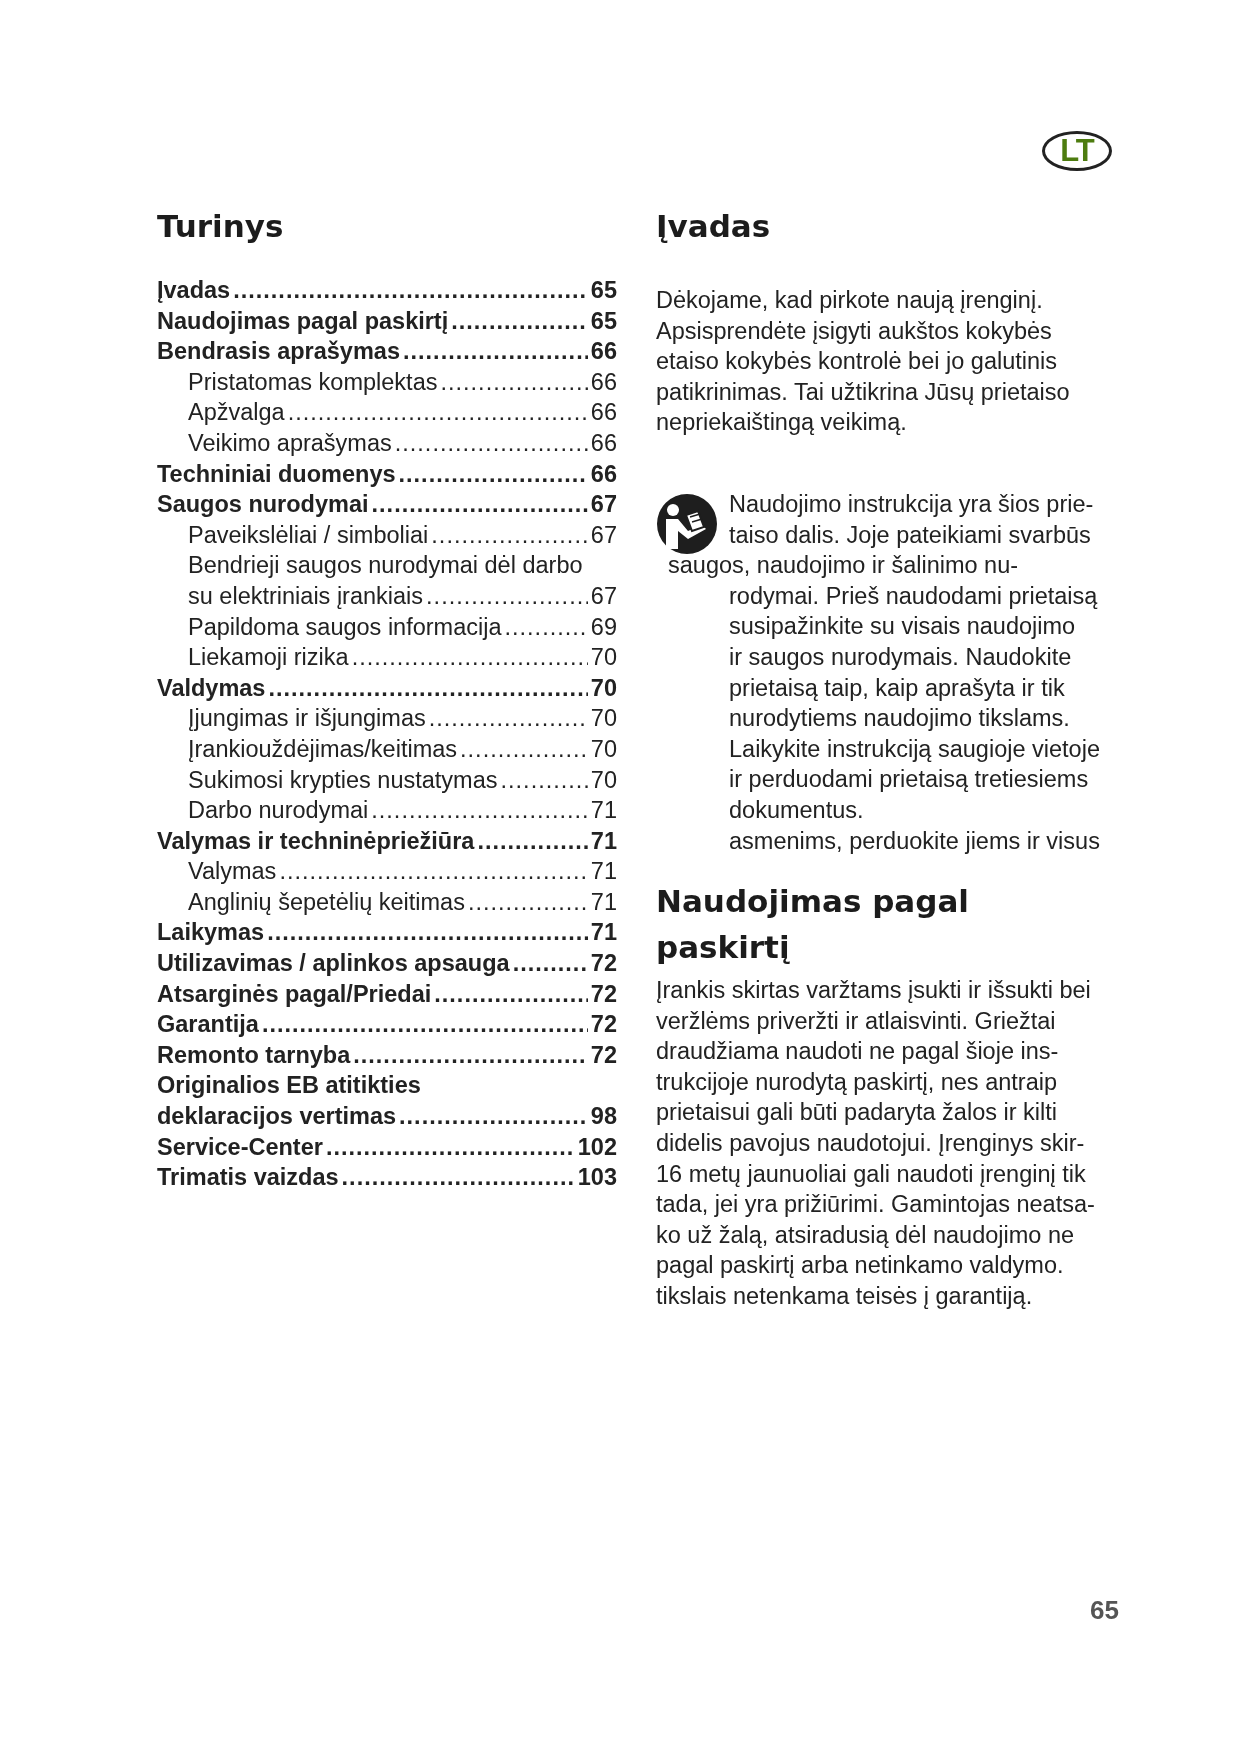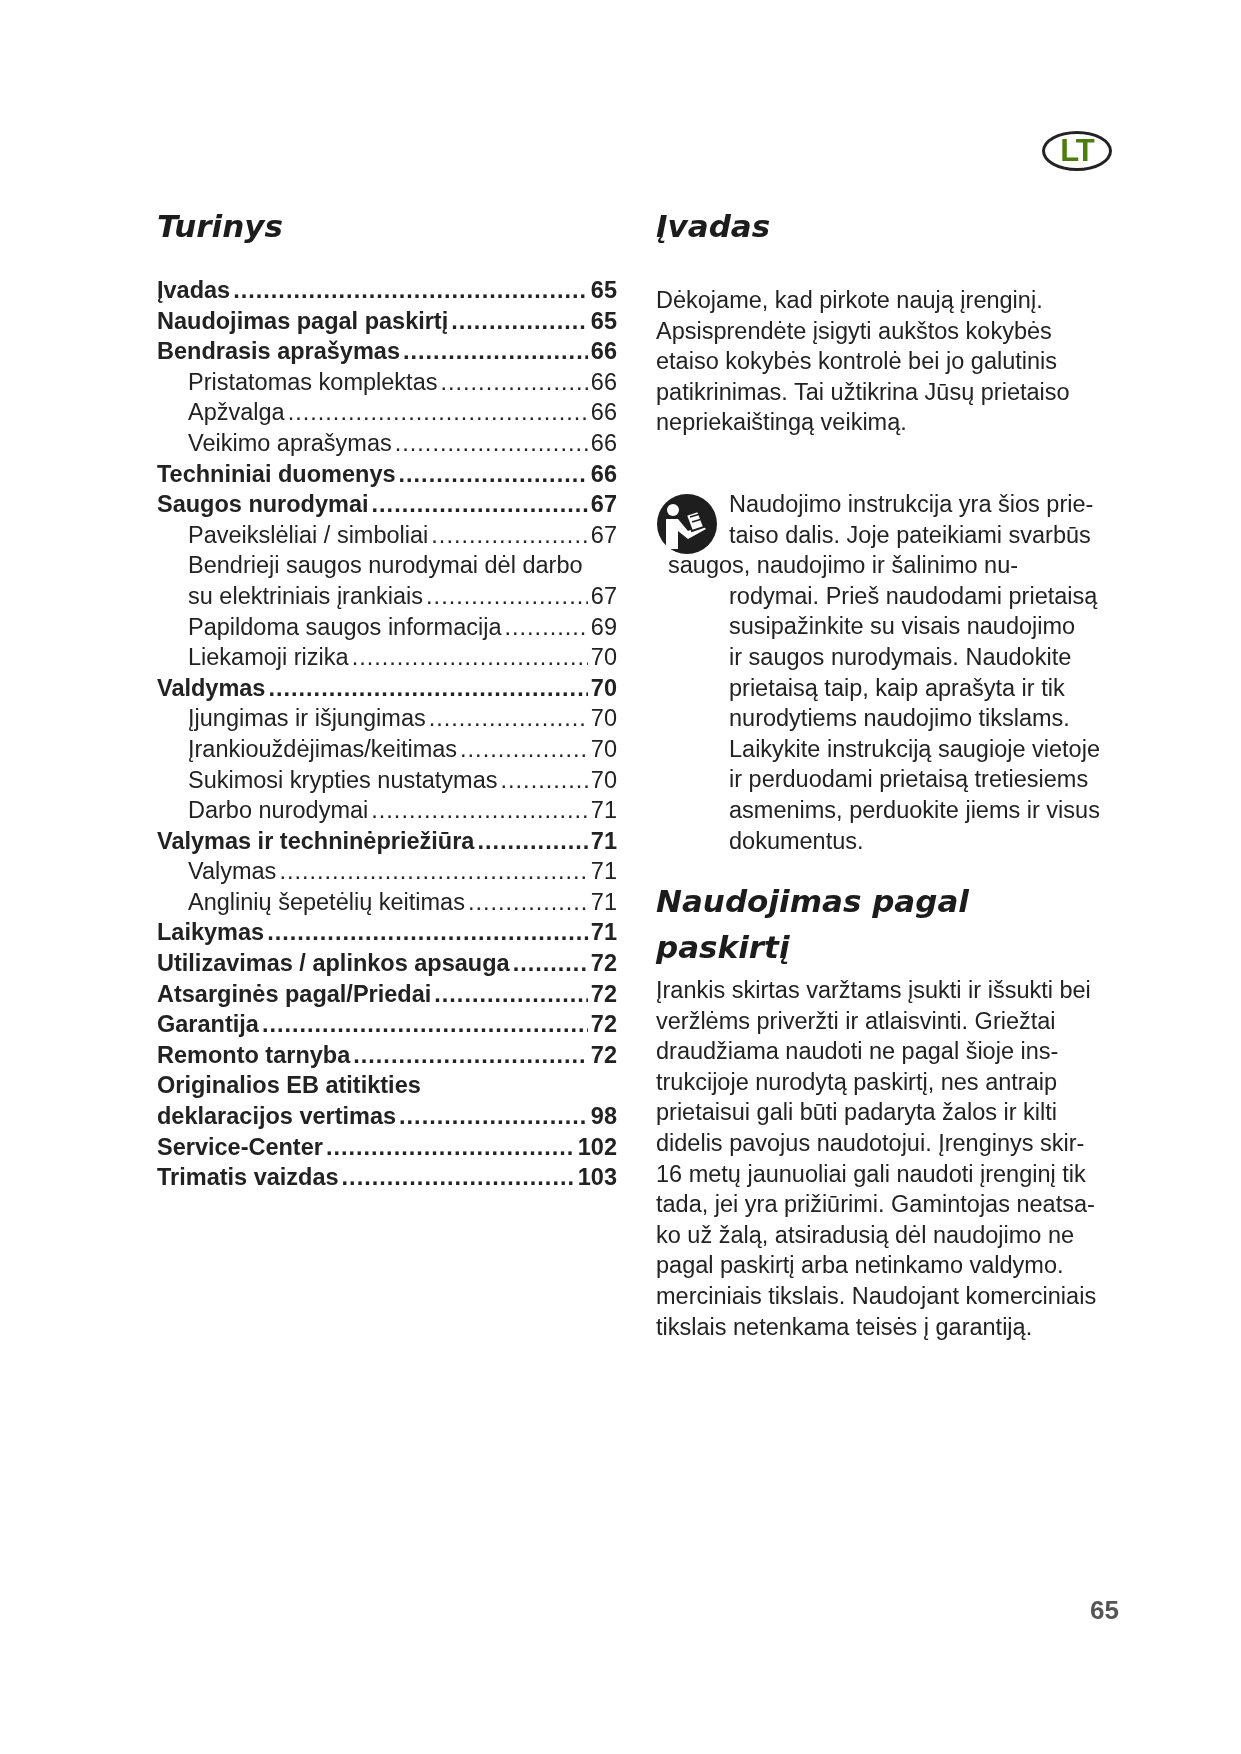--- a/index.html
+++ b/index.html
@@ -8,21 +8,21 @@
     font-family: "Liberation Sans", sans-serif; color: #222222;
   }
   .lang-badge {
     position: absolute; left: 1042px; top: 131px; width: 70px; height: 40px;
     border: 3px solid #222; border-radius: 50%; box-sizing: border-box;
     display: flex; align-items: center; justify-content: center;
     font-weight: bold; font-size: 31px; letter-spacing: -1px; color: #4d7c0f;
   }
   h2 {
     margin: 0; font-family: "DejaVu Sans", sans-serif; font-weight: bold;
-    font-size: 31px; color: #1c1c1c; line-height: 38px; font-style: italic;
+    font-size: 31px; color: #1c1c1c; line-height: 38px;
   }
   .toc-title { position: absolute; left: 157px; top: 207px; }
   .toc { position: absolute; left: 157px; top: 275px; width: 460px; }
   .toc-row {
     display: flex; align-items: baseline; font-size: 23.5px; line-height: 30.6px;
     white-space: nowrap; overflow: hidden;
   }
   .toc-row.bold { font-weight: bold; }
   .toc-row.sub { padding-left: 31px; }
   .toc-row .lbl { flex: 0 0 auto; }
@@ -226,36 +226,35 @@
 <div class="note-line indent">Naudojimo instrukcija yra šios prie-</div>
     <div class="note-line indent">taiso dalis. Joje pateikiami svarbūs</div>
     <div class="note-line outdent">saugos, naudojimo ir šalinimo nu-</div>
     <div class="note-line indent">rodymai. Prieš naudodami prietaisą</div>
     <div class="note-line indent">susipažinkite su visais naudojimo</div>
     <div class="note-line indent">ir saugos nurodymais. Naudokite</div>
     <div class="note-line indent">prietaisą taip, kaip aprašyta ir tik</div>
     <div class="note-line indent">nurodytiems naudojimo tikslams.</div>
     <div class="note-line indent">Laikykite instrukciją saugioje vietoje</div>
     <div class="note-line indent">ir perduodami prietaisą tretiesiems</div>
+    <div class="note-line indent">dokumentus.</div>
     <div class="note-line indent">asmenims, perduokite jiems ir visus</div>
-    <div class="note-line indent">dokumentus.</div>
   </div>
 
 <h2 class="use-title">
   <span>Naudojimas pagal</span><br>
   <span>paskirtį</span>
 </h2>
 <div class="use-text" id="use-text">
     <div class="use-line">Įrankis skirtas varžtams įsukti ir išsukti bei</div>
     <div class="use-line">veržlėms priveržti ir atlaisvinti. Griežtai</div>
     <div class="use-line">draudžiama naudoti ne pagal šioje ins-</div>
     <div class="use-line">trukcijoje nurodytą paskirtį, nes antraip</div>
     <div class="use-line">prietaisui gali būti padaryta žalos ir kilti</div>
     <div class="use-line">didelis pavojus naudotojui. Įrenginys skir-</div>
     <div class="use-line">16 metų jaunuoliai gali naudoti įrenginį tik</div>
     <div class="use-line">tada, jei yra prižiūrimi. Gamintojas neatsa-</div>
     <div class="use-line">ko už žalą, atsiradusią dėl naudojimo ne</div>
     <div class="use-line">pagal paskirtį arba netinkamo valdymo.</div>
-    <div class="use-line">merciniais tikslais. Naudojant komerciniais</div>
     <div class="use-line">tikslais netenkama teisės į garantiją.</div>
   </div>
 
 <div class="page-number">65</div>
 
 </body></html>

